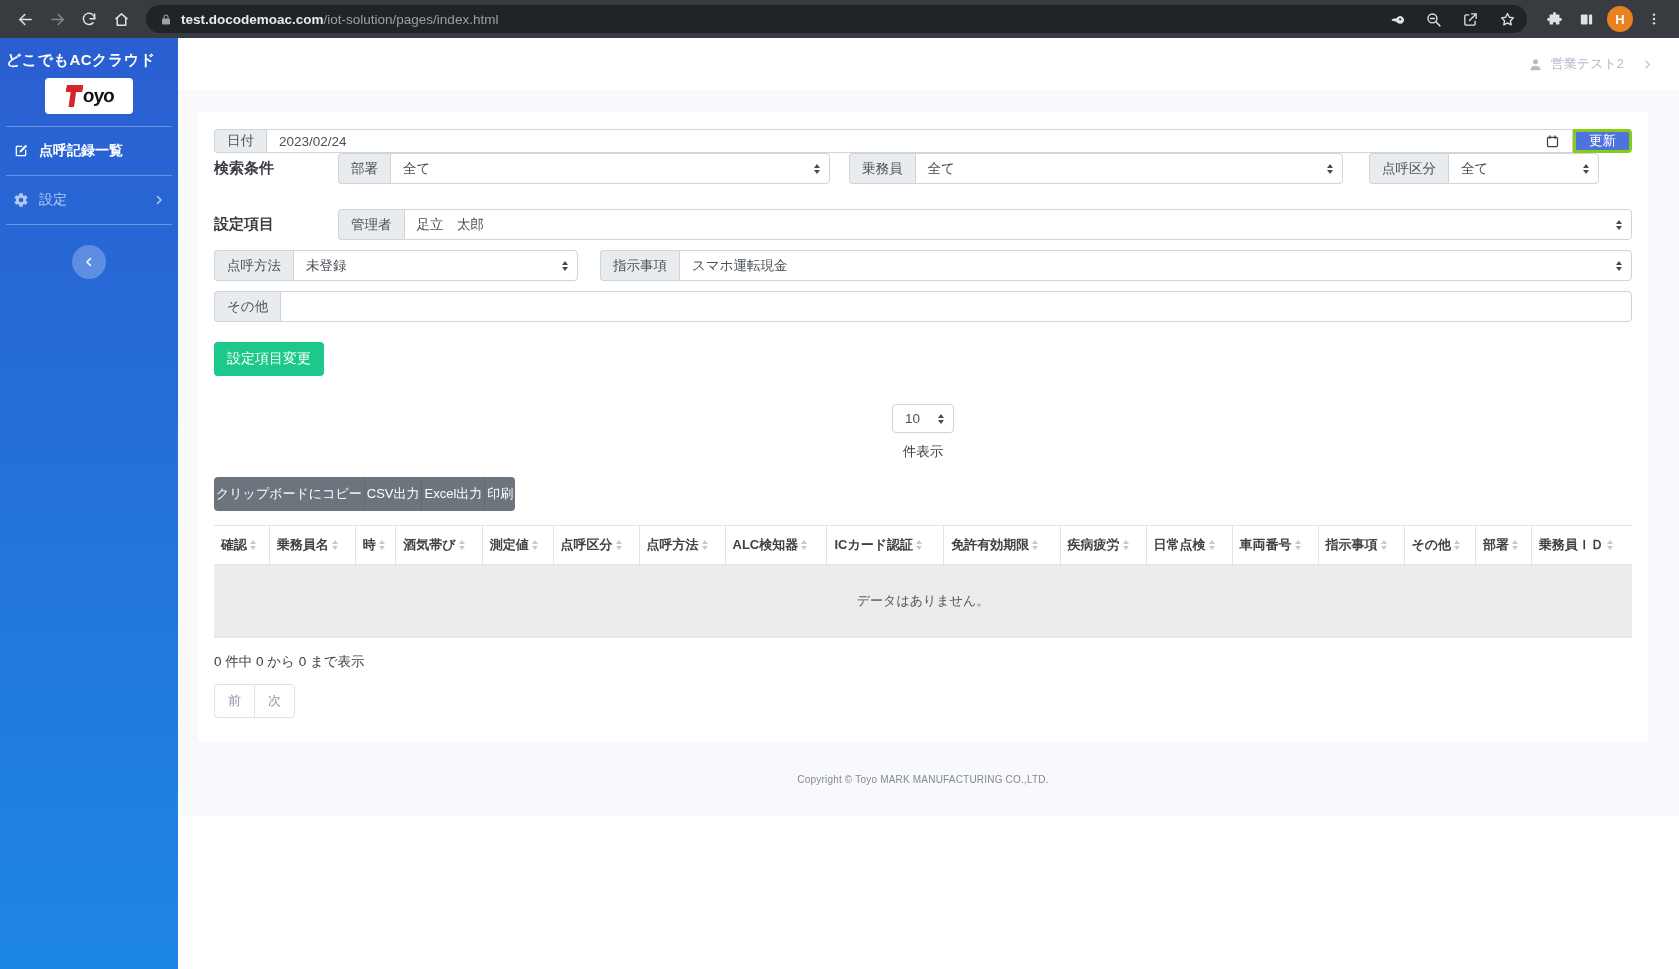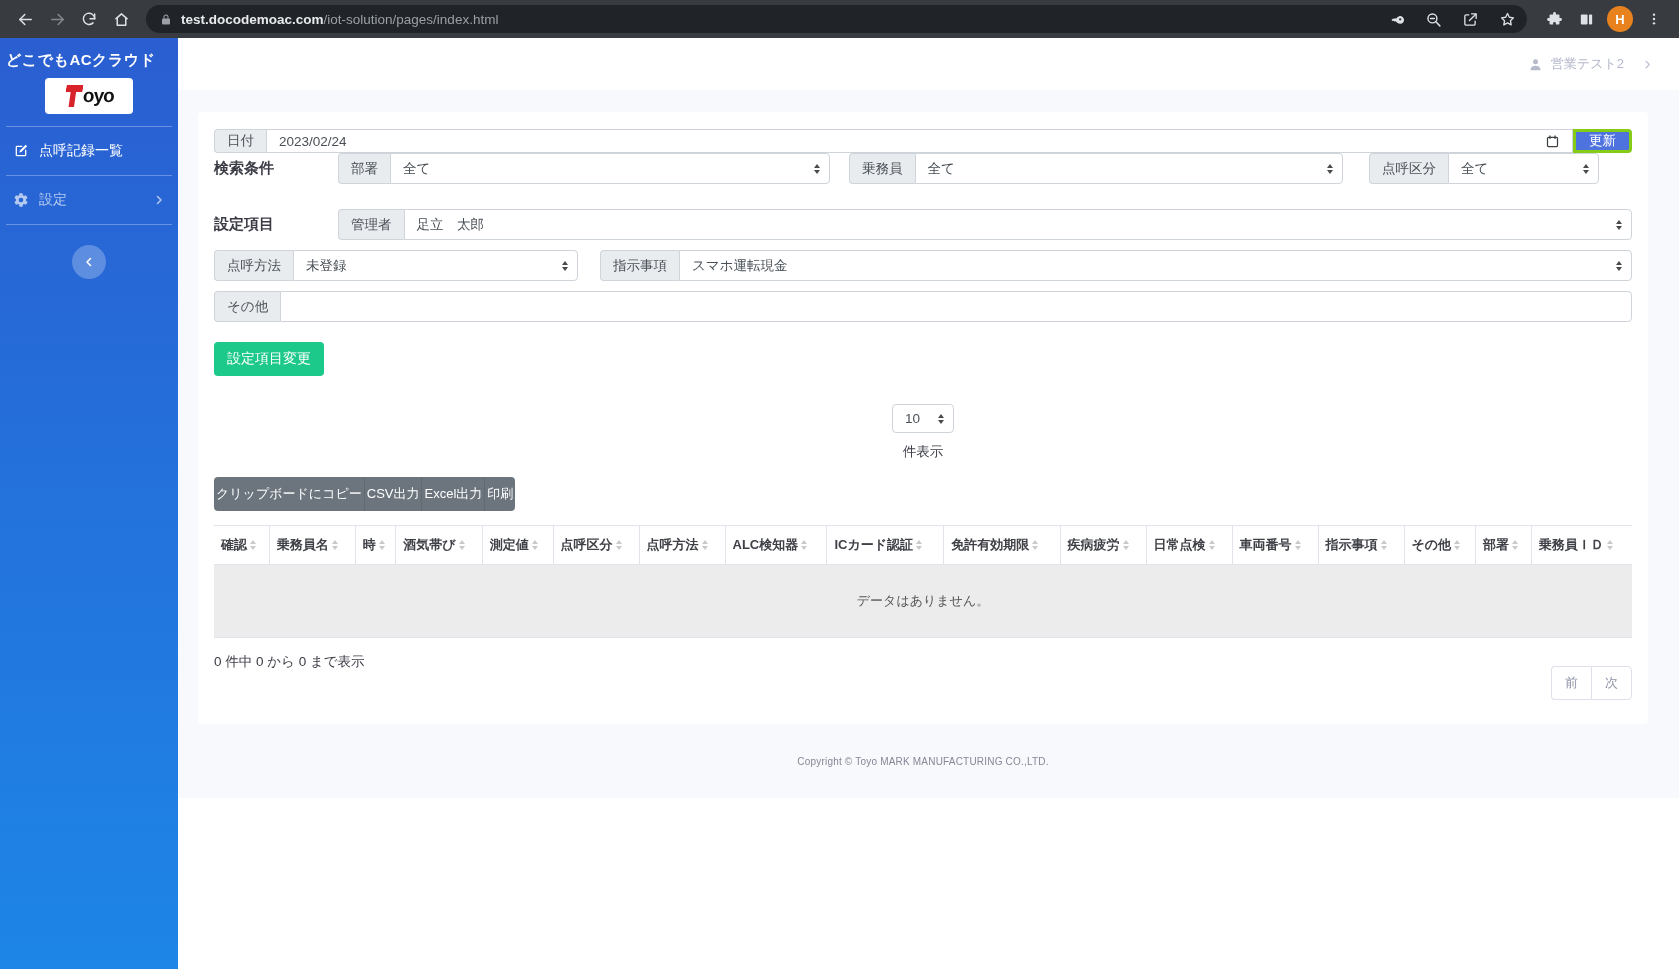--- a/index.html
+++ b/index.html
@@ -20,21 +20,21 @@
 
   
   .app { display:flex; height:931px; }
   .sidebar { width:178px; flex:0 0 178px; background:linear-gradient(180deg,#2a5ed1 0%,#1d86e6 100%); color:#fff; }
   .brand-title { text-align:left; font-size:15px; font-weight:700; padding:13px 6px 6px; letter-spacing:.5px; }
   .logo-box { width:88px; height:36px; background:#fff; border-radius:4px; margin:2px auto 12px;
     display:flex; align-items:center; justify-content:center; gap:1px; }
   .logo-t { width:17px; height:22px; background:#d9232a; clip-path:polygon(0 0,100% 0,100% 32%,62% 32%,62% 100%,30% 100%,30% 32%,0 32%); transform:skewX(-8deg); }
   .logo-text { color:#111; font-weight:900; font-size:19px; letter-spacing:-1px; transform:skewX(-4deg); }
   .side-divider { height:1px; background:rgba(255,255,255,.3); margin:0 6px; }
-  .side-item { display:flex; align-items:center; gap:10px; padding:15px 13px; font-size:14px; font-weight:400; color:#fff; cursor:pointer; }
+  .side-item { display:flex; align-items:center; gap:10px; padding:15px 13px; font-size:14px; font-weight:700; color:#fff; cursor:pointer; }
   .side-item.muted { color:rgba(255,255,255,.65); font-weight:400; }
   .side-item .chev { margin-left:auto; }
   .collapse-btn { width:34px; height:34px; border-radius:50%; background:rgba(255,255,255,.25); margin:20px auto 0;
     display:flex; align-items:center; justify-content:center; cursor:pointer; }
 
   .main { flex:1; display:flex; flex-direction:column; min-width:0; }
   .topbar { height:52px; background:#fff; display:flex; align-items:center; justify-content:flex-end;
     padding:0 26px; gap:8px; color:#b4b8ca; font-size:13px; }
   .gray-region { background:#f8f9fc; padding:22px 31px 0 20px; }
   .card { background:#fff; border-radius:4px; padding:17px 16px 24px; min-height:523px; }
@@ -82,21 +82,21 @@
     padding:10px 5px 10px 7px; text-align:left; white-space:nowrap; background:#fff; cursor:pointer; position:relative; }
   .grid th:last-child { border-right:0; }
   .grid th .hwrap { display:inline-flex; align-items:center; gap:3px; }
   .sorter { display:inline-flex; flex-direction:column; gap:2px; opacity:.4; }
   .sorter i { display:block; width:0; height:0; border-left:3px solid transparent; border-right:3px solid transparent; }
   .sorter i.u { border-bottom:4px solid #7a7a7a; }
   .sorter i.d { border-top:4px solid #7a7a7a; }
   .grid td.empty { background:#ececec; text-align:center; font-size:13px; color:#555;
     padding:27px 6px; border-bottom:1px solid #e1e4ea; }
 
-  .info-row { display:flex; align-items:flex-start; justify-content:space-between; margin-top:15px; }
+  .info-row { display:flex; align-items:flex-start; justify-content:space-between; margin-top:15px;flex-direction:column; }
   .info-text { font-size:13.5px; color:#3a3b45; }
   .pager { display:inline-flex; margin-top:13px; }
   .page-btn { border:1px solid #dee1eb; background:#fff; color:#9094a8; font-size:13px; padding:7px 13px; cursor:pointer; }
   .page-btn.prev { border-radius:4px 0 0 4px; border-right:0; }
   .page-btn.next { border-radius:0 4px 4px 0; }
 
   svg { display:block; }
 </style>
 </head>
 <body>

